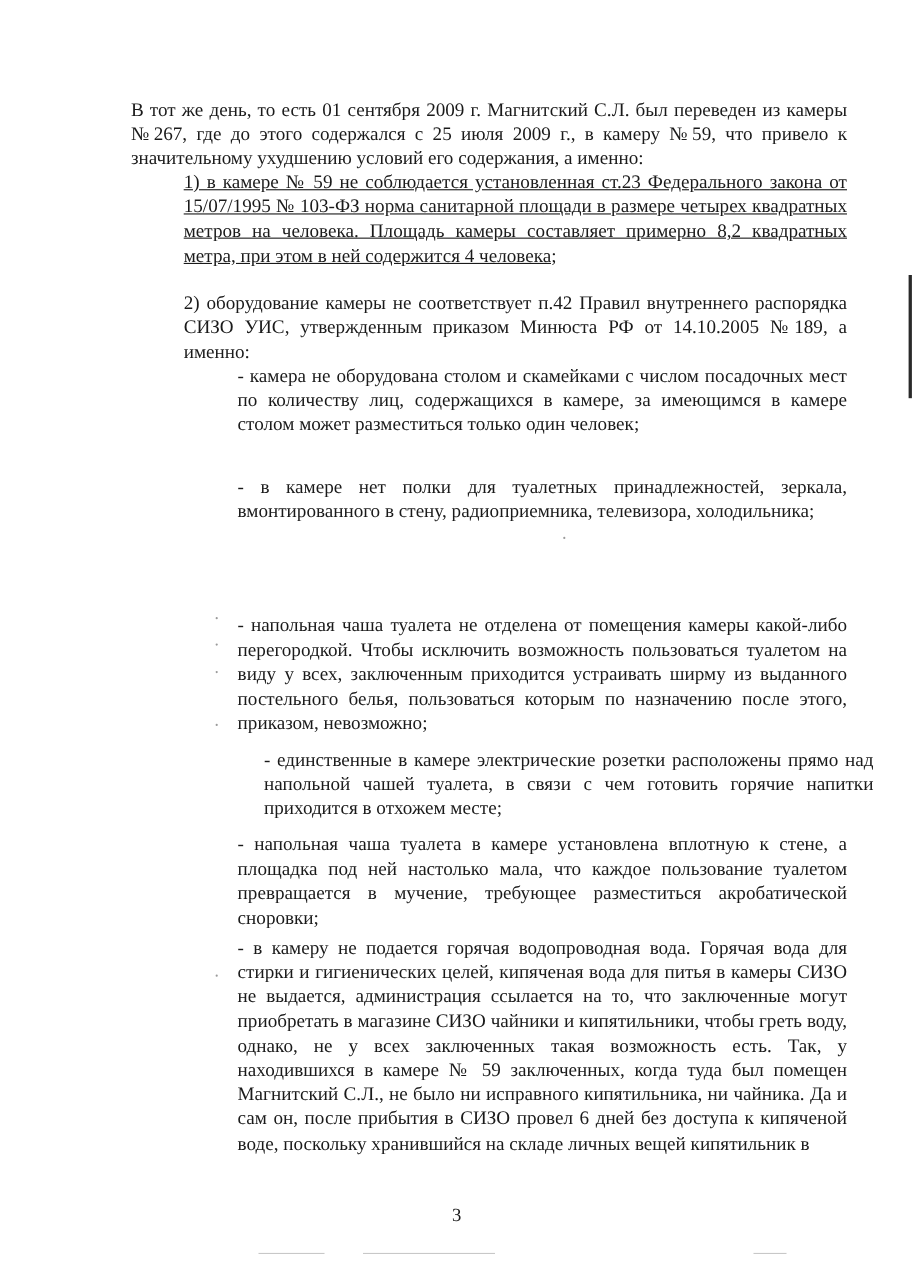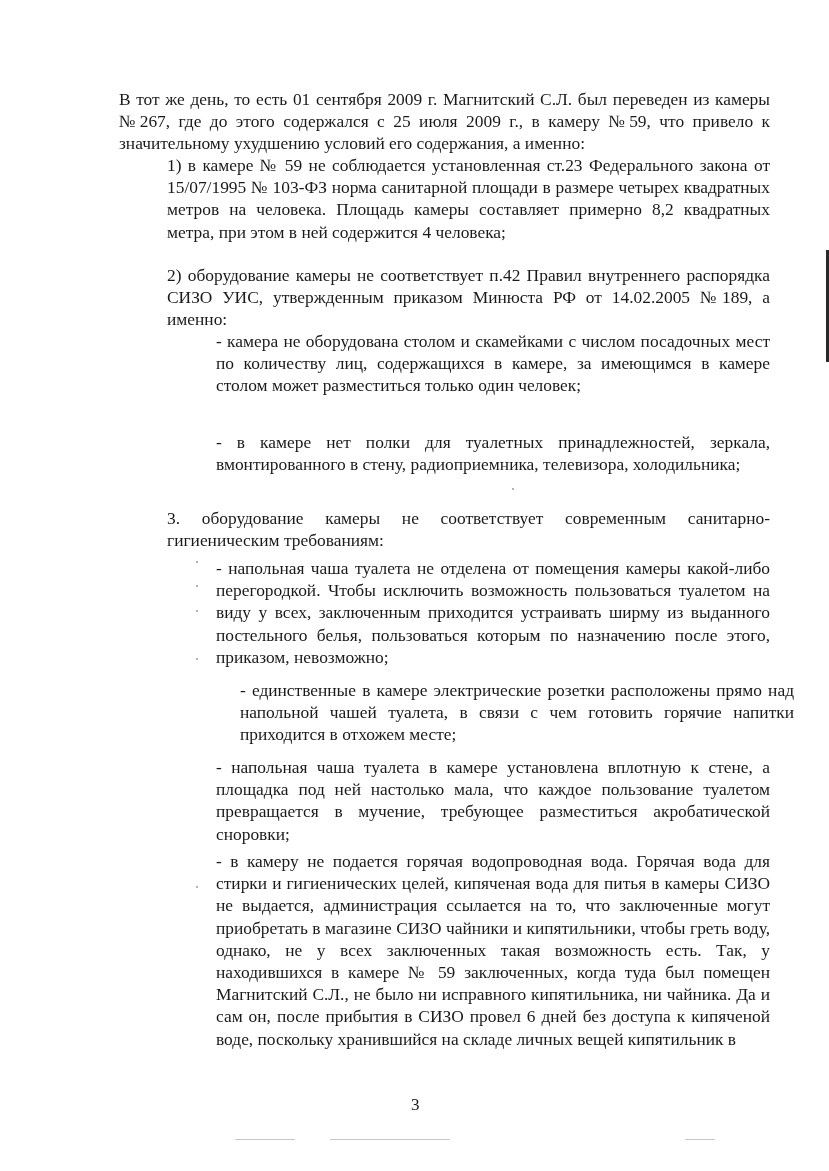--- a/index.html
+++ b/index.html
@@ -17,29 +17,28 @@
     .edge-line { position: absolute; left: 826px; top: 250px; width: 3px; height: 112px; background: #2a2a2a; }
     .scan-dots { position: absolute; top: 1139px; height: 1px; background: #c8c8c8; }
     .speck { position: absolute; width: 2px; height: 2px; background: #9a9a9a; border-radius: 1px; }
   </style>
 </head>
 <body>
 
 <div class="page">
   <p class="p intro">В тот же день, то есть 01 сентября 2009 г. Магнитский С.Л. был переведен из камеры №267, где до этого содержался с 25 июля 2009 г., в камеру №59, что привело к значительному ухудшению условий его содержания, а именно:</p>
 
-  <p class="p lvl1" style="top:154px;">1) в камере № 59 не соблюдается установленная ст.23 Федерального закона от 15/07/1995 № 103-ФЗ норма санитарной площади в размере четырех квадратных метров на человека. Площадь камеры составляет примерно 8,2 квадратных метра, при этом в ней содержится 4 человека;</p>
+  <p class="p lvl1" style="top:154px;text-decoration:underline;">1) в камере № 59 не соблюдается установленная ст.23 Федерального закона от 15/07/1995 № 103-ФЗ норма санитарной площади в размере четырех квадратных метров на человека. Площадь камеры составляет примерно 8,2 квадратных метра, при этом в ней содержится 4 человека;</p>
 
-  <p class="p lvl1" style="top:264px;">2) оборудование камеры не соответствует п.42 Правил внутреннего распорядка СИЗО УИС, утвержденным приказом Минюста РФ от 14.02.2005 №189, а именно:</p>
+  <p class="p lvl1" style="top:264px;">2) оборудование камеры не соответствует п.42 Правил внутреннего распорядка СИЗО УИС, утвержденным приказом Минюста РФ от 14.10.2005 №189, а именно:</p>
 
   <p class="p lvl2" style="top:330px;">- камера не оборудована столом и скамейками с числом посадочных мест по количеству лиц, содержащихся в камере, за имеющимся в камере столом может разместиться только один человек;</p>
 
   <p class="p lvl2" style="top:431px;">- в камере нет полки для туалетных принадлежностей, зеркала, вмонтированного в стену, радиоприемника, телевизора, холодильника;</p>
 
-  <p class="p lvl1" style="top:507px;">3. оборудование камеры не соответствует современным санитарно-гигиеническим требованиям:</p>
 
   <p class="p lvl2" style="top:557px;">- напольная чаша туалета не отделена от помещения камеры какой-либо перегородкой. Чтобы исключить возможность пользоваться туалетом на виду у всех, заключенным приходится устраивать ширму из выданного постельного белья, пользоваться которым по назначению после этого, приказом, невозможно;</p>
 
   <p class="p lvl2" style="top:679px;margin-left:24px;">- единственные в камере электрические розетки расположены прямо над напольной чашей туалета, в связи с чем готовить горячие напитки приходится в отхожем месте;</p>
 
   <p class="p lvl2" style="top:756px;">- напольная чаша туалета в камере установлена вплотную к стене, а площадка под ней настолько мала, что каждое пользование туалетом превращается в мучение, требующее разместиться акробатической сноровки;</p>
 
   <p class="p lvl2" style="top:850px;">- в камеру не подается горячая водопроводная вода. Горячая вода для стирки и гигиенических целей, кипяченая вода для питья в камеры СИЗО не выдается, администрация ссылается на то, что заключенные могут приобретать в магазине СИЗО чайники и кипятильники, чтобы греть воду, однако, не у всех заключенных такая возможность есть. Так, у находившихся в камере № 59 заключенных, когда туда был помещен Магнитский С.Л., не было ни исправного кипятильника, ни чайника. Да и сам он, после прибытия в СИЗО  провел 6 дней без доступа к кипяченой воде, поскольку хранившийся на складе личных вещей кипятильник в</p>
 
   <div class="pagenum">3</div>

